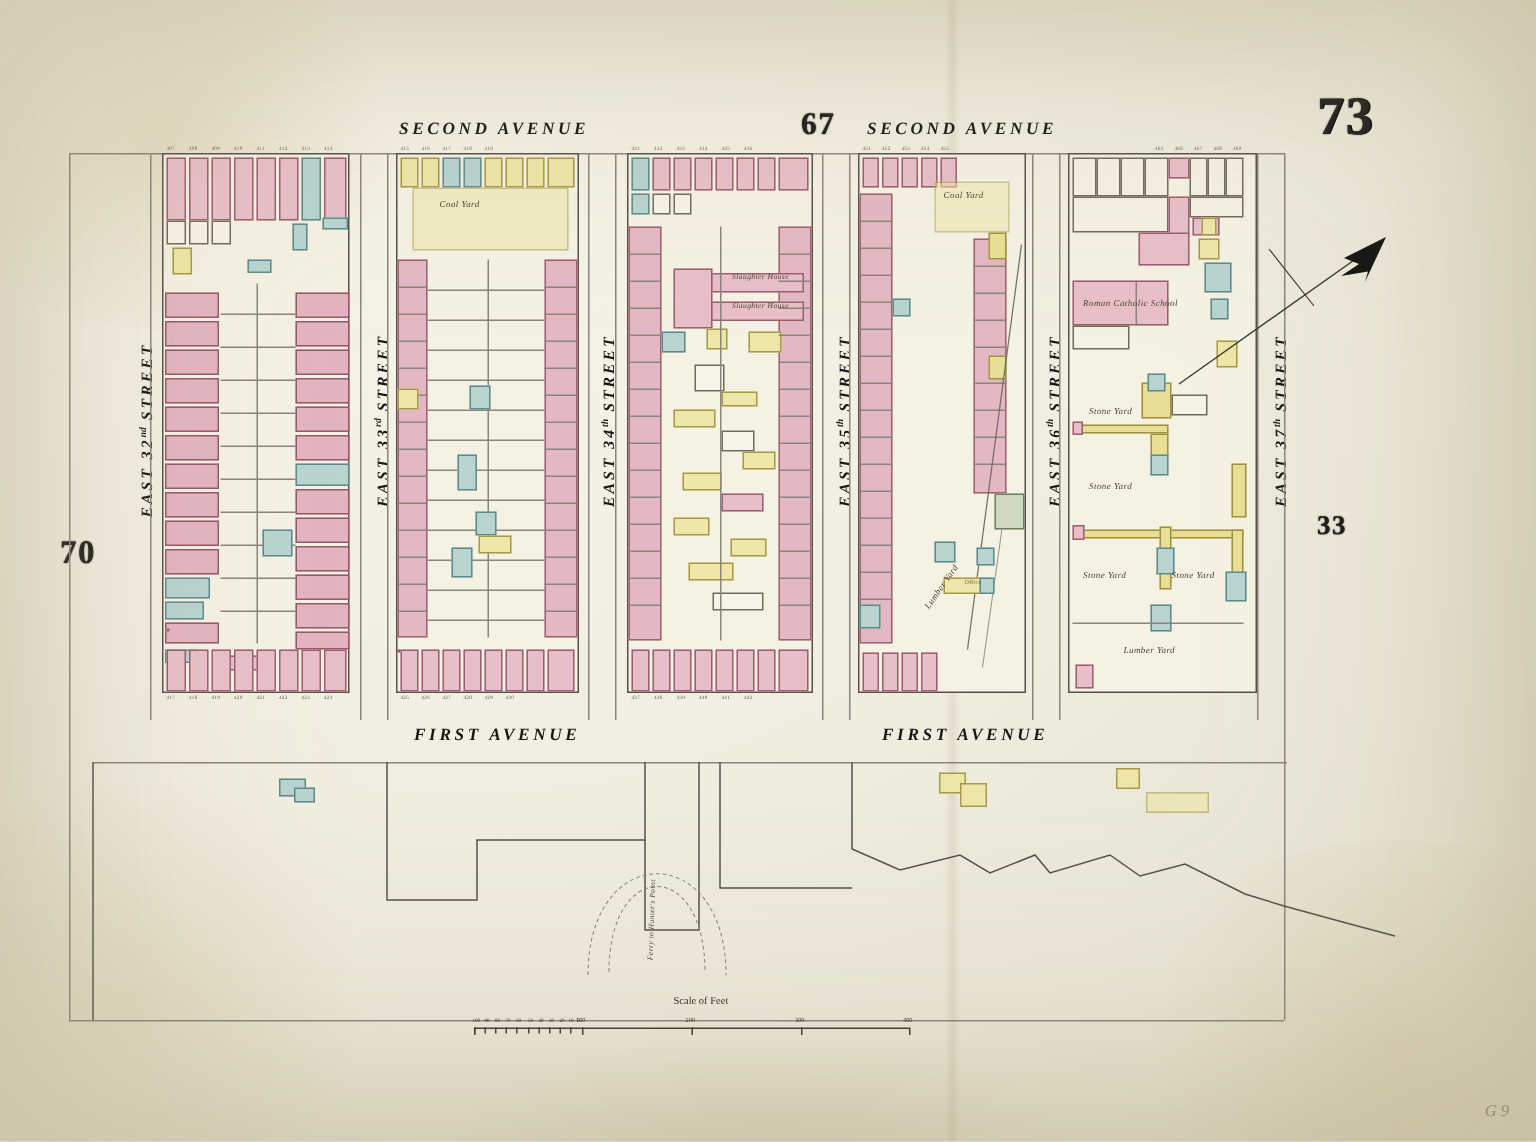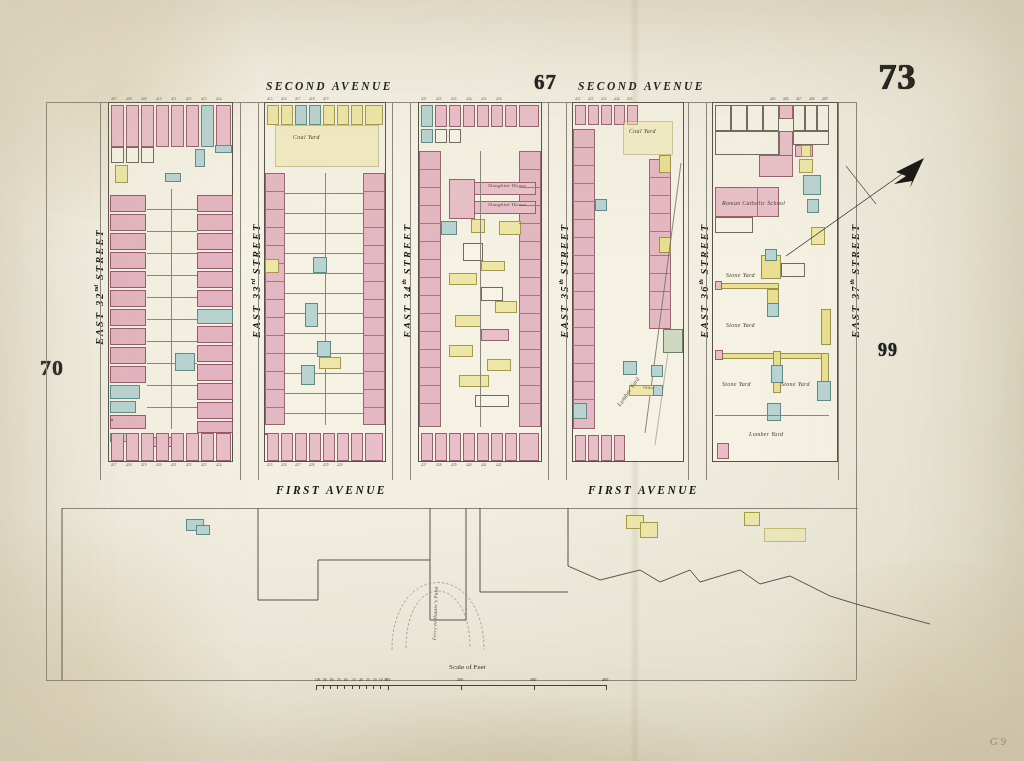--- a/index.html
+++ b/index.html
@@ -106,21 +106,21 @@
 <div id="sheet">
 
   <div class="paper-stain" style="left:-60px;top:-40px;width:340px;height:260px;background:radial-gradient(circle,rgba(196,176,130,0.30),rgba(196,176,130,0) 70%);"></div>
   <div class="paper-stain" style="left:740px;top:560px;width:380px;height:280px;background:radial-gradient(circle,rgba(190,170,126,0.28),rgba(190,170,126,0) 70%);"></div>
   <div class="paper-stain" style="left:-80px;top:520px;width:330px;height:300px;background:radial-gradient(circle,rgba(192,172,128,0.26),rgba(192,172,128,0) 70%);"></div>
   <div class="paper-stain" style="left:300px;top:690px;width:420px;height:160px;background:radial-gradient(ellipse,rgba(186,166,122,0.22),rgba(186,166,122,0) 72%);"></div>
   <div class="fold"></div>
 
   <div class="plate-num plate-main">73</div>
   <div class="plate-num plate-left">70</div>
-  <div class="plate-num plate-right">99</div>
+  <div class="plate-num plate-right">33</div>
   <div class="plate-num plate-top">67</div>
 
   <div class="ave-label" style="left:266px;top:80px;">SECOND   AVENUE</div>
   <div class="ave-label" style="left:578px;top:80px;">SECOND   AVENUE</div>
   <div class="ave-label" style="left:276px;top:484px;">FIRST   AVENUE</div>
   <div class="ave-label" style="left:588px;top:484px;">FIRST   AVENUE</div>
 
   <div class="st-label" style="left:92px;top:345px;">
     <span>EAST 32</span><sup>nd</sup><span> STREET</span>
   </div>

